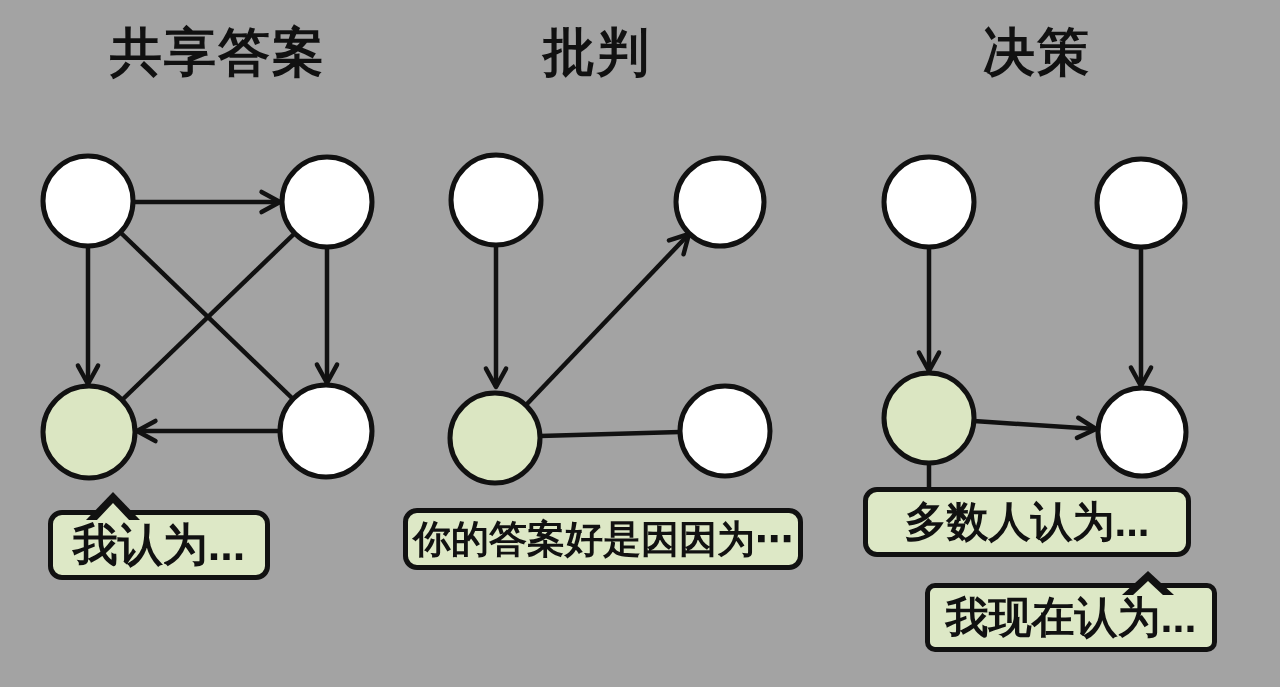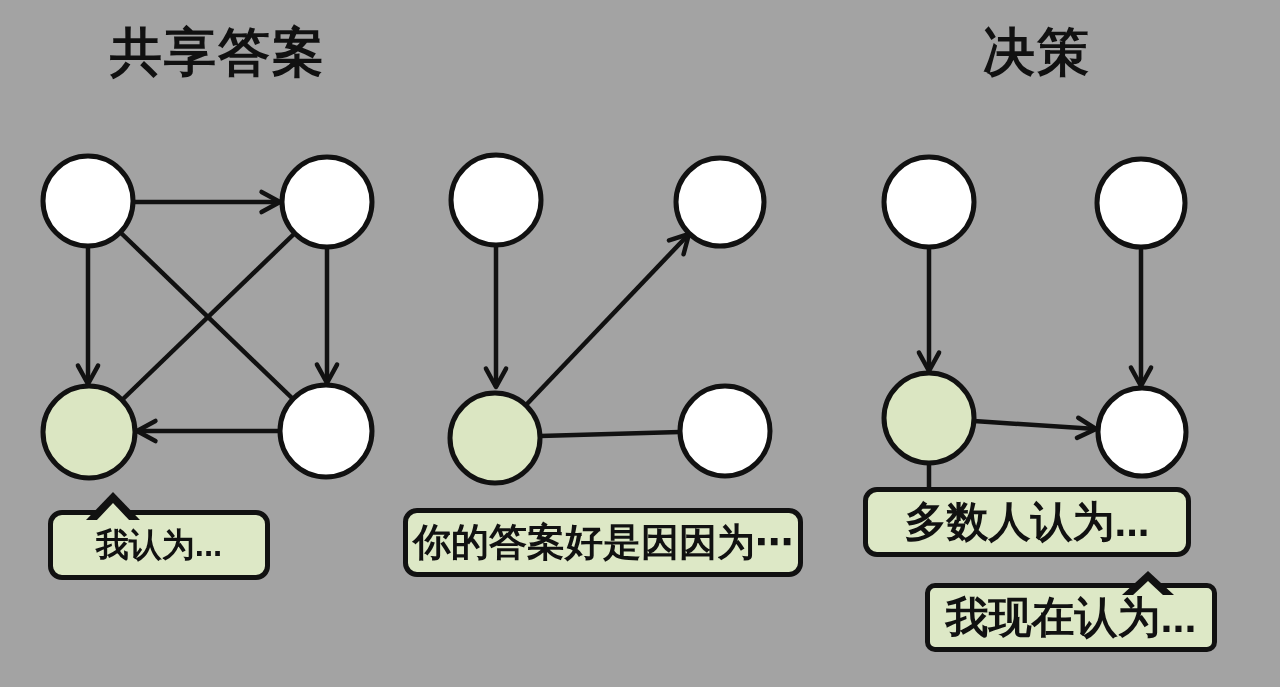--- a/index.html
+++ b/index.html
@@ -37,22 +37,22 @@
     border: 5px solid #111111;
     border-radius: 14px;
     box-sizing: border-box;
     display: flex;
     align-items: center;
     justify-content: center;
     color: #111111;
     font-weight: 600;
     white-space: nowrap;
   }
-  #bubble-1 { left: 48px;  top: 510px; width: 222px; height: 70px; font-size: 33px; }
-  #bubble-2 { left: 403px; top: 508px; width: 400px; height: 69px; font-size: 38px; }
+  #bubble-1 { left: 48px;  top: 510px; width: 222px; height: 70px; font-size: 45px; }
+  #bubble-2 { left: 403px; top: 508px; width: 400px; height: 62px; font-size: 38px; }
   #bubble-3 { left: 863px; top: 487px; width: 328px; height: 70px; font-size: 42px; }
   #bubble-4 { left: 925px; top: 583px; width: 292px; height: 69px; font-size: 43px; border-radius: 10px; }
 
   .ptr-out, .ptr-in {
     position: absolute;
     width: 0; height: 0;
     pointer-events: none;
   }
   
   #bubble-1 .ptr-out {
@@ -81,20 +81,21 @@
     border-bottom: 15px solid #dde8c6;
   }
 </style>
 </head>
 <body>
 
 <div class="canvas">
 
   <div class="panel-title" id="title-1">共享答案</div>
 
+  <div class="panel-title" id="title-2">批判</div>
 
   <div class="panel-title" id="title-3">决策</div>
 
   <svg id="graph-svg" width="1280" height="687" viewBox="0 0 1280 687">
       <g>
         <line x1="133" y1="202" x2="280" y2="202" stroke="#111111" stroke-width="4.5"></line>
         <polyline points="261.57076620030216,191.93206368931175 280,202 261.57076620030216,212.06793631068825" fill="none" stroke="#111111" stroke-width="4.5" stroke-linecap="round" stroke-linejoin="round"></polyline>
         <line x1="88" y1="246" x2="88" y2="384" stroke="#111111" stroke-width="4.5"></line>
         <polyline points="98.06793631068827,365.57076620030216 88,384 77.93206368931173,365.57076620030216" fill="none" stroke="#111111" stroke-width="4.5" stroke-linecap="round" stroke-linejoin="round"></polyline>
         <line x1="327" y1="247" x2="327" y2="383" stroke="#111111" stroke-width="4.5"></line>

